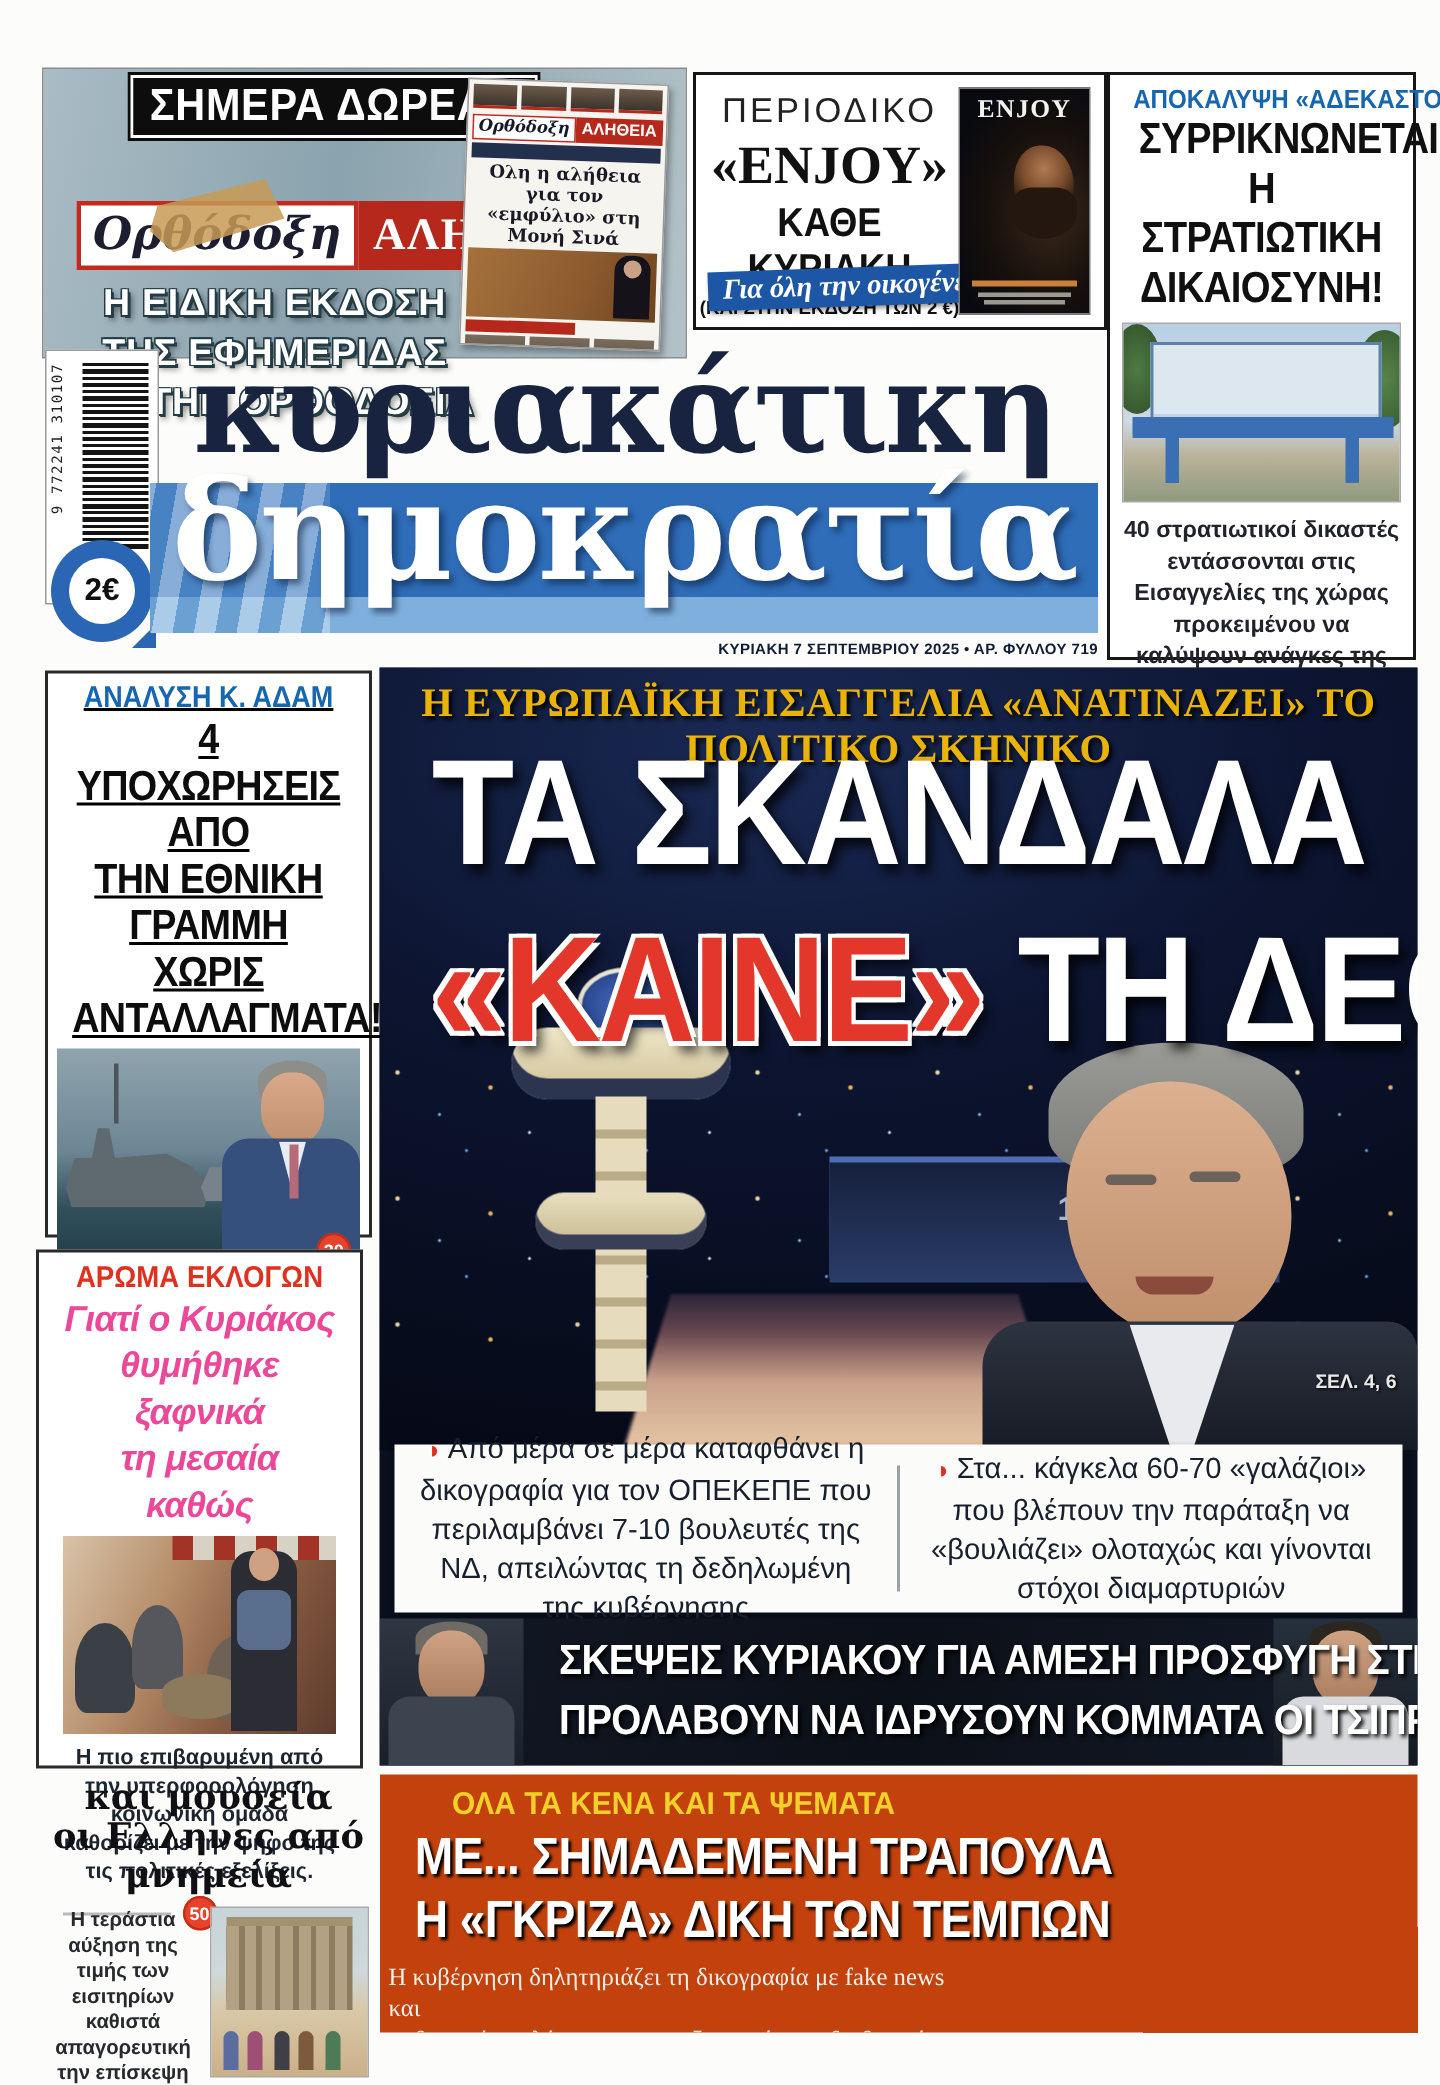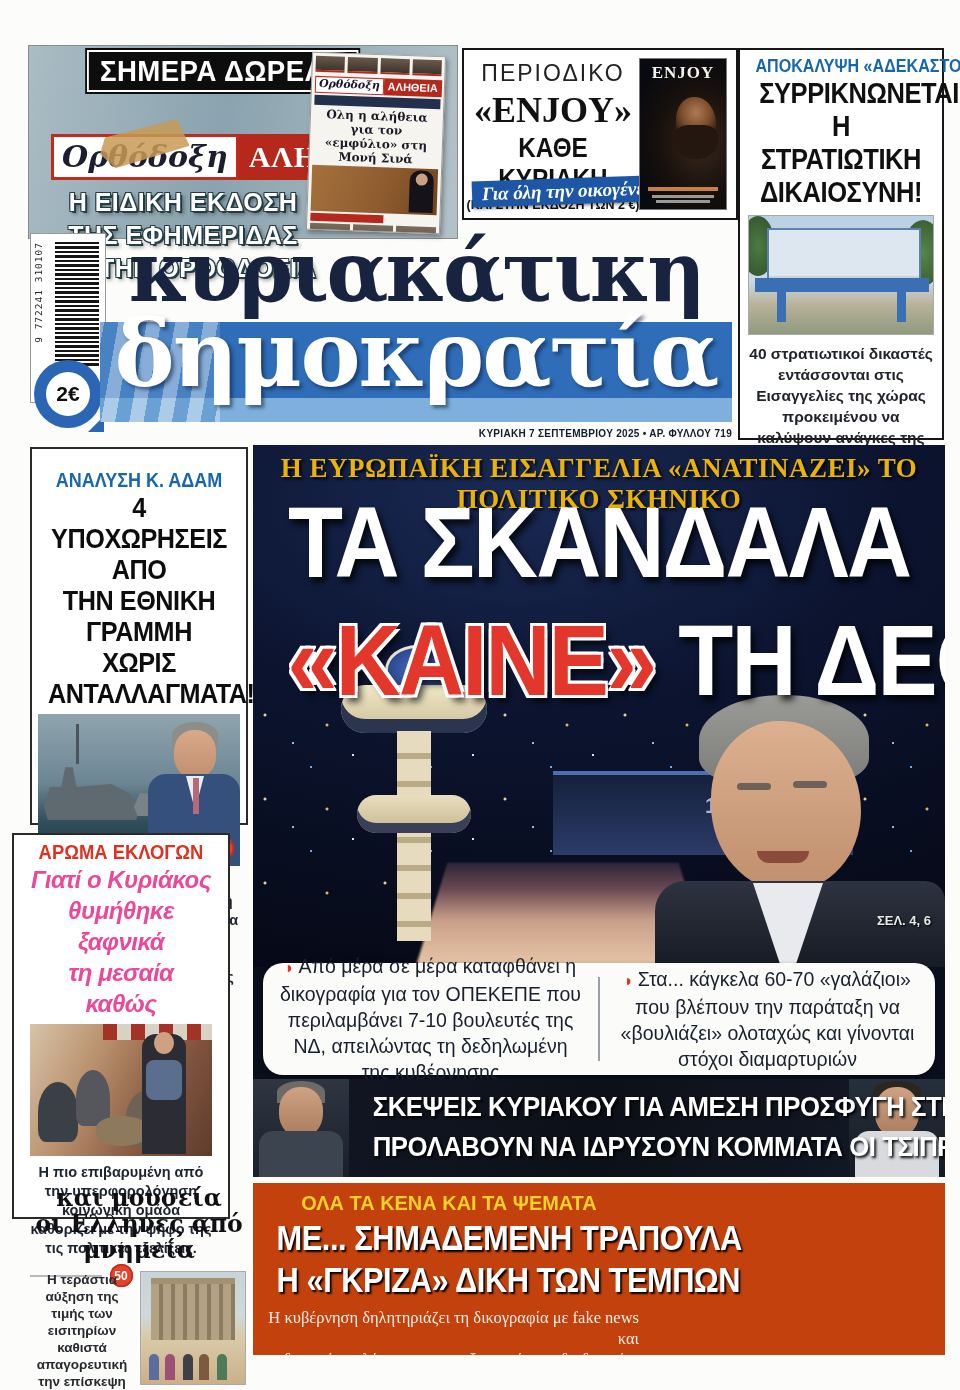--- a/index.html
+++ b/index.html
@@ -97,38 +97,38 @@
   .mast-band{position:absolute;left:0;top:86px;width:100%;height:100px;
     background:linear-gradient(#2f6db8 0%,#2f6db8 76%,#7fb0dd 76%,#7fb0dd 100%);overflow:hidden;}
   .mast-flag{position:absolute;left:-10px;top:0;width:130px;height:100%;opacity:.55;
     background:repeating-linear-gradient(100deg,#cfe2f2 0 14px,#5b93cc 14px 28px);}
   .mast-line2{position:absolute;left:0;top:64px;width:100%;text-align:center;
     font-family:"DejaVu Serif",serif;font-weight:bold;font-size:92px;letter-spacing:-2px;color:#fff;
     text-shadow:3px 3px 4px rgba(10,30,60,.55);transform:scaleX(.98);}
   .dateline{position:absolute;right:0;top:192px;font-weight:bold;font-size:10px;color:#101c33;letter-spacing:.3px;}
   
   .boxA{left:30px;top:447px;width:218px;height:378px;border:2px solid #2a2a2a;background:#fff;
-    padding:20px 6px;box-sizing:border-box;}
+    padding:5px 6px;box-sizing:border-box;text-decoration:underline;}
   .kicker-blue{color:#1766b0;font-weight:bold;font-size:20px;transform:scaleX(.9);white-space:nowrap;}
   .boxA-head{font-weight:bold;font-size:28px;line-height:31px;color:#0d0d0d;transform:scaleX(.9);letter-spacing:-.5px;}
   .ships-photo{margin-top:5px;height:152px;position:relative;overflow:hidden;
     background:linear-gradient(#8fa4ae 0%,#6d8694 45%,#31505c 70%,#1e3742 100%);}
   .ship1{position:absolute;left:6px;top:46px;width:96px;height:60px;background:#5f6a70;
     clip-path:polygon(0 78%,6% 45%,18% 45%,22% 12%,30% 12%,34% 45%,70% 40%,88% 55%,100% 78%,96% 100%,4% 100%);}
   .ship2{position:absolute;left:96px;top:64px;width:58px;height:38px;background:#77828a;
     clip-path:polygon(0 75%,10% 40%,26% 40%,32% 8%,40% 8%,44% 42%,80% 45%,100% 75%,94% 100%,6% 100%);}
   .ship-mast{position:absolute;left:38px;top:10px;width:3px;height:40px;background:#4a545a;}
   .man-g{position:absolute;right:0px;top:8px;width:92px;height:146px;}
   .man-g .hair{position:absolute;left:24px;top:0;width:46px;height:26px;background:#8d8d89;border-radius:50% 50% 0 0;}
   .man-g .face{position:absolute;left:26px;top:8px;width:42px;height:48px;background:linear-gradient(#d9a98a,#c08f6e);border-radius:45%;}
   .man-g .suit{position:absolute;left:0px;top:52px;width:92px;height:94px;background:#35507c;border-radius:18px 18px 0 0;}
   .man-g .shirt{position:absolute;left:38px;top:54px;width:18px;height:34px;background:#e9edf2;clip-path:polygon(0 0,100% 0,50% 100%);}
   .man-g .tie{position:absolute;left:45px;top:56px;width:6px;height:36px;background:#b46a78;}
   .boxA-body{margin-top:7px;font-size:14.5px;line-height:19px;font-weight:600;color:#1c2430;}
-  .boxB{left:12px;top:833px;width:218px;height:386px;border:2px solid #2a2a2a;background:#fff;
+  .boxB{left:24px;top:833px;width:218px;height:346px;border:2px solid #2a2a2a;background:#fff;
     padding:6px 16px;box-sizing:border-box;}
   .kicker-red{color:#e0301f;font-weight:bold;font-size:20px;transform:scaleX(.92);white-space:nowrap;}
   .boxB-head{font-weight:bold;font-size:24px;line-height:31px;color:#ec4899;letter-spacing:-.5px;font-style:italic;}
   .cafe-photo{margin-top:5px;height:132px;position:relative;overflow:hidden;
     background:linear-gradient(115deg,#d8c3a8 0%,#b78f6b 35%,#8a5c43 65%,#5d3b2c 100%);}
   .cafe-awning{position:absolute;left:40%;top:0;width:60%;height:16px;background:repeating-linear-gradient(90deg,#a33227 0 14px,#d8d2c4 14px 28px);}
   .cafe-man{position:absolute;right:26px;top:10px;width:44px;height:120px;background:#2c2c34;border-radius:14px 14px 0 0;}
   .cafe-man::before{content:"";position:absolute;left:12px;top:-2px;width:20px;height:22px;border-radius:50%;background:#cfa183;}
   .cafe-man::after{content:"";position:absolute;left:4px;top:26px;width:36px;height:40px;background:#5a6f8e;border-radius:8px;}
   .cafe-p1,.cafe-p2,.cafe-p3{position:absolute;border-radius:50% 50% 20% 20%;background:#3b3f46;}
@@ -193,21 +193,21 @@
   .pm{position:absolute;right:0;top:250px;width:320px;height:272px;}
   .pm-hair{position:absolute;left:74px;top:0;width:170px;height:90px;background:linear-gradient(#9a9a96,#7c7c78);border-radius:50% 50% 30% 30%;}
   .pm-face{position:absolute;left:86px;top:26px;width:150px;height:170px;background:linear-gradient(#dcb090,#c08f6c);border-radius:46% 54% 48% 52%;}
   .pm-brow1{position:absolute;left:112px;top:88px;width:34px;height:7px;background:#6d625a;border-radius:4px;}
   .pm-brow2{position:absolute;left:168px;top:86px;width:34px;height:7px;background:#6d625a;border-radius:4px;}
   .pm-mouth{position:absolute;left:132px;top:156px;width:52px;height:12px;background:#8a4a3c;border-radius:0 0 26px 26px;}
   .pm-body{position:absolute;left:30px;top:186px;width:290px;height:86px;background:linear-gradient(#2d3340,#171b24);border-radius:30px 20px 0 0;}
   .pm-shirt{position:absolute;left:128px;top:188px;width:70px;height:84px;background:#e8eaee;clip-path:polygon(0 0,100% 0,60% 100%,40% 100%);}
   .selref{position:absolute;right:14px;top:468px;color:#e8e8e8;font-weight:bold;font-size:13px;text-shadow:1px 1px 2px #000;}
   .bullets-box{position:absolute;left:10px;top:518px;width:672px;height:112px;background:#fbfbf9;
-    border-radius:20px;display:flex;align-items:center;box-shadow:0 2px 5px rgba(0,0,0,.4);}
+    border-radius:0;display:flex;align-items:center;box-shadow:0 2px 5px rgba(0,0,0,.4);}
   .bullet-col{flex:1;padding:8px 14px;font-size:19.5px;line-height:26px;font-weight:500;color:#17202c;text-align:center;}
   .bullet-divider{width:2px;height:84px;background:#9aa0a8;}
   .bullet-ic{color:#e0301f;font-size:16px;margin-right:4px;}
   .banner{position:absolute;left:0;top:634px;width:100%;height:98px;
     background:linear-gradient(100deg,#121826 0%,#0c1018 50%,#131a28 100%);}
   .banner-text{position:absolute;left:100px;top:8px;width:492px;text-align:center;color:#fff;
     font-weight:bold;font-size:28px;line-height:40px;transform:scaleX(.92);letter-spacing:-.5px;
     text-shadow:2px 2px 3px #000;}
   .port{position:absolute;top:0;width:96px;height:98px;overflow:hidden;}
   .port-sam{left:0;background:linear-gradient(#2e3642,#1a202a);}
@@ -217,21 +217,21 @@
   .port.port-tsi .hair{background:#2c2620;}
   .port .torso{position:absolute;left:6px;top:52px;width:84px;height:46px;background:#3c4450;border-radius:14px 14px 0 0;}
   .port.port-tsi .torso{background:#d8dadd;}
   
   .tempi{left:253px;top:1183px;width:692px;height:172px;background:#c2410c;overflow:hidden;}
   .tempi-kicker{position:absolute;left:0;top:8px;width:392px;text-align:center;color:#f2d02a;
     font-weight:bold;font-size:21px;transform:scaleX(.95);}
   .tempi-head{position:absolute;left:0;top:34px;width:392px;text-align:center;color:#fff;
     font-weight:bold;font-size:35px;line-height:42px;transform:scaleX(.88);letter-spacing:-.5px;
     text-shadow:2px 2px 2px #000;white-space:nowrap;}
-  .tempi-sub{position:absolute;left:6px;top:124px;width:380px;text-align:right;color:#f0efe8;
+  .tempi-sub{position:absolute;left:6px;top:124px;width:380px;text-align:left;color:#f0efe8;
     font-family:"Liberation Serif",serif;font-size:16.5px;line-height:21px;}
   .tempi-photo{position:absolute;left:398px;top:10px;width:284px;height:152px;overflow:hidden;border:1px solid #444;
     background:linear-gradient(#7ba3c6 0%,#5c87ad 40%,#3c5a74 70%,#28404f 100%);}
   .wreck1{position:absolute;left:70px;top:4px;width:70px;height:84px;background:linear-gradient(#e8e8e6,#b9c4cc);
     transform:rotate(14deg);box-shadow:inset 0 18px 0 #3a5fa8;}
   .wreck2{position:absolute;right:24px;top:38px;width:120px;height:64px;background:linear-gradient(#dfe4e8,#aebac4);
     transform:rotate(-10deg);box-shadow:inset 0 14px 0 #2c55a0;border:2px solid #7c8a96;}
   .crane{position:absolute;left:10px;top:64px;width:90px;height:60px;background:linear-gradient(#e8c43c,#caa21e);
     border-radius:6px;box-shadow:inset 0 -16px 0 #dedede;}
   .crane-arm{position:absolute;left:36px;top:6px;width:10px;height:70px;background:#caa21e;transform:rotate(24deg);}

